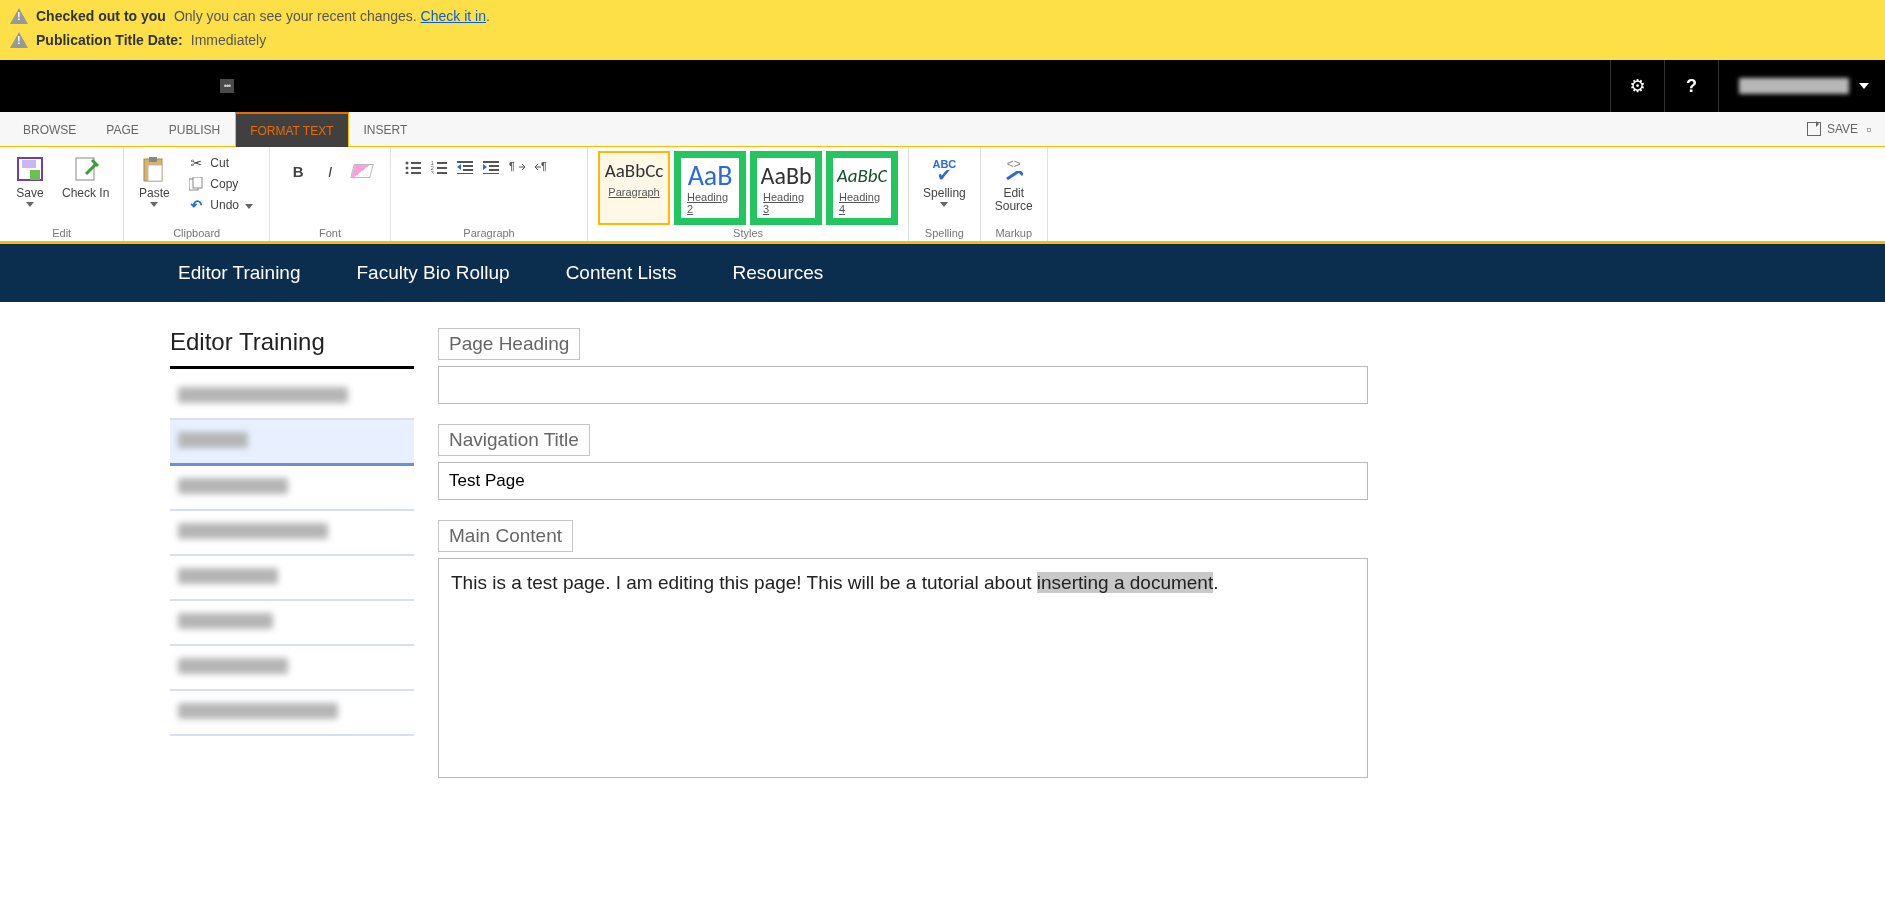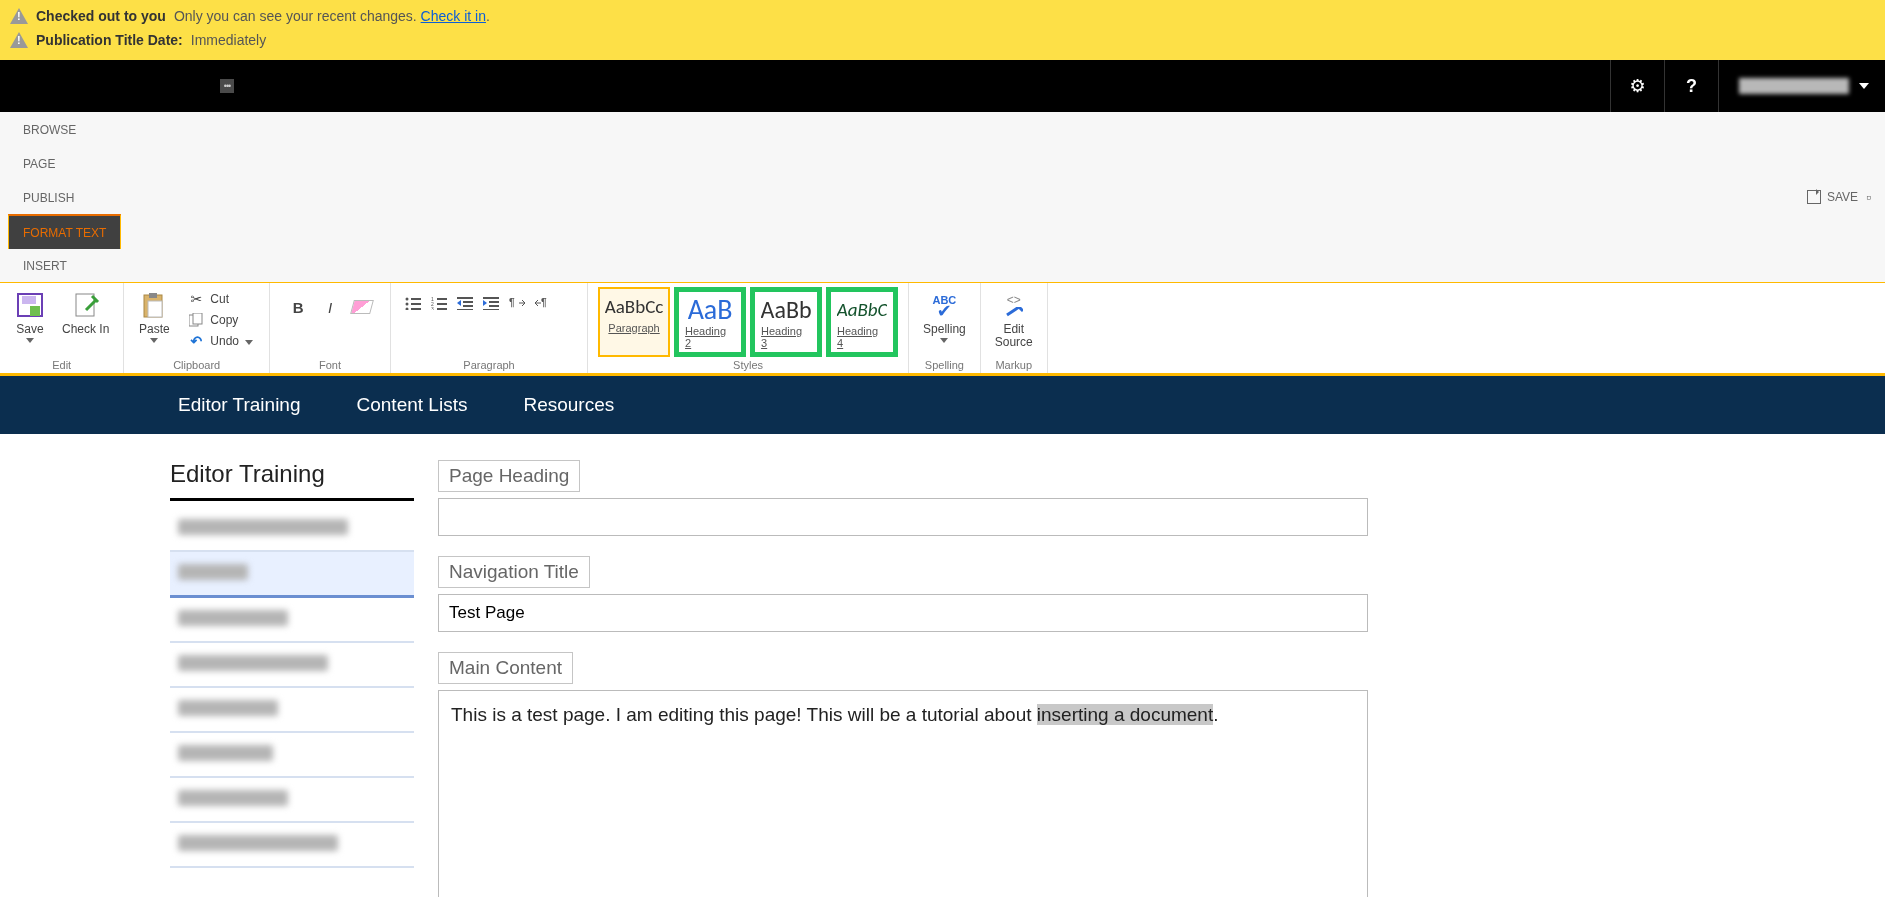--- a/index.html
+++ b/index.html
@@ -27,21 +27,21 @@
 .black-bar-left { display: flex; align-items: center; gap: 6px; }
 .dots-box { background: #4a4a4a; width: 14px; height: 14px; display: flex; align-items: center; justify-content: center; font-size: 9px; color: #ccc; letter-spacing: -1px; }
 .black-bar-right { display: flex; height: 100%; }
 .hdr-btn { width: 54px; height: 100%; border-left: 1px solid #333; display: flex; align-items: center; justify-content: center; font-size: 18px; cursor: pointer; }
 .hdr-user { height: 100%; border-left: 1px solid #333; display: flex; align-items: center; gap: 10px; padding: 0 16px 0 20px; cursor: pointer; }
 .user-name-blur { width: 110px; height: 16px; background: #b8b8b8; filter: blur(2px); }
 .caret-down { width: 0; height: 0; border-left: 5px solid transparent; border-right: 5px solid transparent; border-top: 6px solid #fff; }
 
 
 .ribbon-tabs-row { background: #f7f7f7; border-bottom: 1px solid #ffb900; display: flex; justify-content: space-between; align-items: stretch; padding: 0 8px; }
-.ribbon-tabs { display: flex; flex-direction: column; }
+.ribbon-tabs { display: flex; }
 .ribbon-tab { padding: 10px 14px 9px 14px; font-size: 12px; color: #666; cursor: pointer; border: 1px solid transparent; border-bottom: none; position: relative; }
 .ribbon-tab.active { color: #e86c00; background: #404040; border-color: #ffb900; border-top: 2px solid #e86c00; margin-bottom: -1px; }
 .save-area { display: flex; align-items: center; gap: 8px; padding: 0 6px; color: #666; font-size: 12px; }
 .save-icon-sq {
   width: 14px; height: 14px; border: 1px solid #666; position: relative;
 }
 .save-icon-sq::before { content:""; position: absolute; right: -2px; top: -2px; border: 3px solid transparent; border-left-color: #666; }
 .save-collapse { font-size: 14px; cursor: pointer; }
 
 
@@ -61,21 +61,21 @@
 .font-row { display: flex; gap: 4px; align-items: center; padding: 8px 6px; }
 .font-btn { width: 28px; height: 24px; display: flex; align-items: center; justify-content: center; font-size: 15px; cursor: pointer; color: #444; }
 .font-btn.bold { font-weight: bold; }
 .font-btn.italic { font-style: italic; }
 .eraser { position: relative; width: 20px; height: 14px; background: linear-gradient(135deg, #ff9fd6 50%, #fff 50%); border: 1px solid #bbb; transform: skewX(-15deg); }
 
 .para-row { display: flex; flex-wrap: wrap; gap: 2px; width: 180px; padding: 6px 2px; }
 .para-btn { width: 24px; height: 20px; display: flex; align-items: center; justify-content: center; cursor: pointer; }
 
 .styles-row { display: flex; gap: 4px; align-items: stretch; padding: 0 2px; }
-.style-card { border: 5px solid #22c55e; padding: 2px 6px 0 6px; display: flex; flex-direction: column; align-items: center; cursor: pointer; width: 72px; }
+.style-card { border: 7px solid #22c55e; padding: 2px 6px 0 6px; display: flex; flex-direction: column; align-items: center; cursor: pointer; width: 72px; }
 .style-card.sel { border: 2px solid #ffb900; background: #fff8e6; }
 .style-preview { font-family: Calibri, sans-serif; display: flex; align-items: center; justify-content: center; height: 30px; overflow: hidden; white-space: nowrap; }
 .style-name { font-size: 11px; color: #555; text-decoration: underline; padding: 1px 0 3px 0; }
 
 
 .site-nav { background: #0b2e4f; padding: 0 0 0 170px; display: flex; gap: 40px; }
 .site-nav-item { color: #fff; font-size: 19px; padding: 18px 8px; cursor: pointer; }
 
 
 .content-wrap { display: flex; padding: 0; }
@@ -336,20 +336,21 @@
 Source</span>
       </div>
     </div>
     <div class="r-group-label">Markup</div>
   </div>
 
 </div>
 
 <div class="site-nav" id="site-nav">
     <div class="site-nav-item">Editor Training</div>
+    <div class="site-nav-item">Faculty Bio Rollup</div>
     <div class="site-nav-item">Content Lists</div>
     <div class="site-nav-item">Resources</div>
   </div>
 
 <div class="content-wrap">
   <div class="sidebar">
     <div class="sidebar-title">Editor Training</div>
     <ul class="side-list" id="side-list">
         <li class="side-item"><span class="blur-text" style="width: 170px;"></span></li>
         <li class="side-item active"><span class="blur-text" style="width: 70px;"></span></li>

